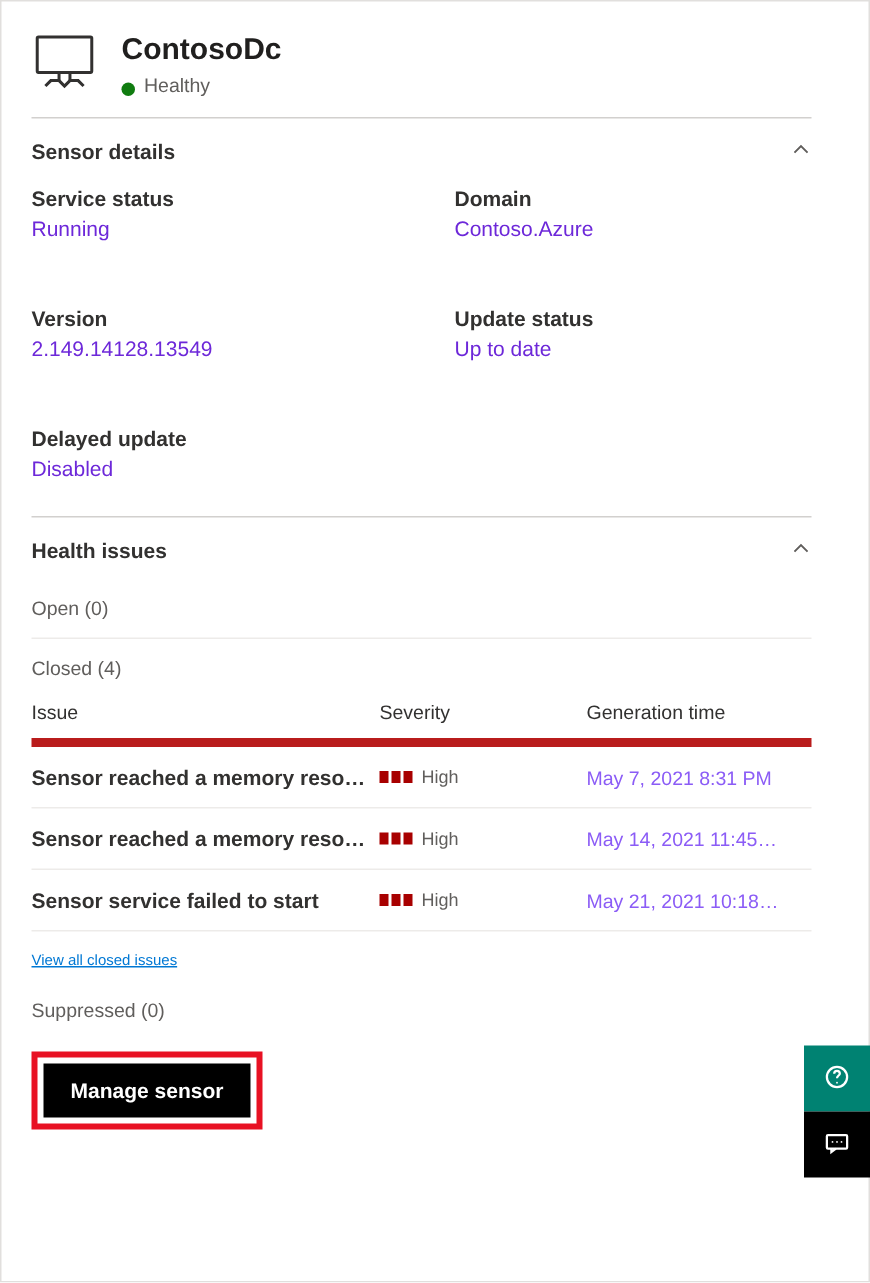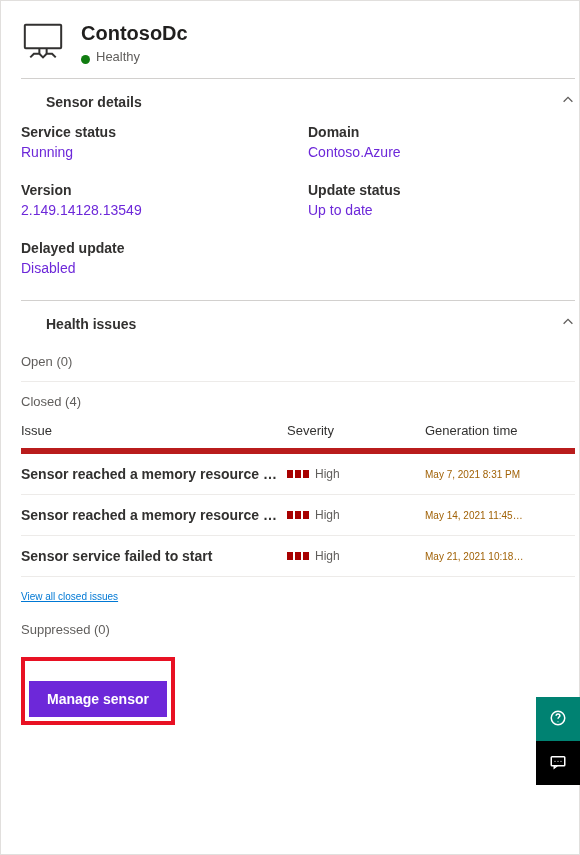--- a/index.html
+++ b/index.html
@@ -7,46 +7,46 @@
     font-family: "Segoe UI", -apple-system, sans-serif;
     background: #fff;
     color: #323130;
     font-size: 14px;
     width: 580px;
     height: 855px;
     position: relative;
   }
   .panel {
     border: 1px solid #e1dfdd;
-    padding: 20px 4px 24px 20px;
+    padding: 20px 38px 24px 20px;
     width: 580px;
     height: 855px;
   }
   .header-row { display: flex; align-items: flex-start; gap: 16px; margin-bottom: 14px; }
   .monitor-icon svg { width: 44px; height: 40px; }
   .title { font-size: 20px; font-weight: 600; color: #201f1e; line-height: 1.2; }
   .status-row { display: flex; align-items: flex-end; gap: 6px; margin-top: 4px; }
   .dot { width: 9px; height: 9px; border-radius: 50%; background: #107c10; display: inline-block; }
   .status-text { font-size: 13px; color: #605e5c; }
   .divider { border: none; border-top: 1px solid #d2d0ce; margin: 0; }
 
   .section-head {
-    display: flex; justify-content: space-between; align-items: center;
+    display: flex; justify-content: space-between; align-items: flex-start;
     padding: 14px 0 10px 0;
-    margin-left: 25px;
   }
   .section-head h2 { font-size: 14px; font-weight: 600; color: #323130; }
   .chev svg { width: 14px; height: 14px; }
 
   .kv-grid {
     display: grid;
     grid-template-columns: 1fr 1fr;
     row-gap: 22px;
     column-gap: 20px;
     padding: 4px 0 24px 0;
+    gap: 44px;
   }
   .kv-label { font-size: 14px; font-weight: 600; color: #323130; margin-bottom: 4px; }
   .kv-value { font-size: 14px; color: #6d28d9; }
 
   .subcount { font-size: 13px; color: #605e5c; padding: 12px 0 8px 0; }
 
   .issues-header, .issue-row {
     display: grid;
     grid-template-columns: 1fr 130px 150px;
     column-gap: 8px;
@@ -56,40 +56,39 @@
   .issues-header div { font-size: 13px; color: #323130; }
   .issue-row {
     padding: 12px 0;
     border-bottom: 1px solid #edebe9;
   }
   .issue-name { font-weight: 600; font-size: 14px; color: #323130; white-space: nowrap; overflow: hidden; text-overflow: ellipsis; }
   .severity-cell { display: flex; align-items: center; gap: 6px; }
   .sev-bars { display: flex; gap: 2px; }
   .sev-bars span { width: 6px; height: 8px; background: #a80000; display: inline-block; }
   .sev-text { font-size: 12px; color: #605e5c; }
-  .gen-time { font-size: 10px; color: #a16207; white-space: nowrap; overflow: hidden; text-overflow: ellipsis; }
+  .gen-time { font-size: 13px; color: #8b5cf6; white-space: nowrap; overflow: hidden; text-overflow: ellipsis; }
 
   .view-all { display: inline-block; margin: 14px 0 8px 0; color: #0078d4; font-size: 10px; text-decoration: underline; cursor: pointer; }
 
   .manage-wrap {
     display: inline-block;
     border: 4px solid #e81123;
     padding: 4px;
     margin-top: 12px;
   }
   .manage-btn {
-    background: #6d28d9;
+    background: #000000;
     color: #fff;
     border: none;
     padding: 10px 18px;
     font-size: 14px;
     font-weight: 600;
     cursor: pointer;
     font-family: inherit;
-    margin-top: 16px;
   }
 
   .side-buttons { position: absolute; right: 0; bottom: 70px; display: flex; flex-direction: column; }
   .side-btn { width: 44px; height: 44px; display: flex; align-items: center; justify-content: center; cursor: pointer; }
   .side-help { background: #008272; color: #fff; }
   .side-feedback { background: #000; color: #fff; }
   .side-btn svg { width: 18px; height: 18px; }
 
   .closed-hr { border:none; border-top:1px solid #edebe9; margin-top:4px; }
 </style>

